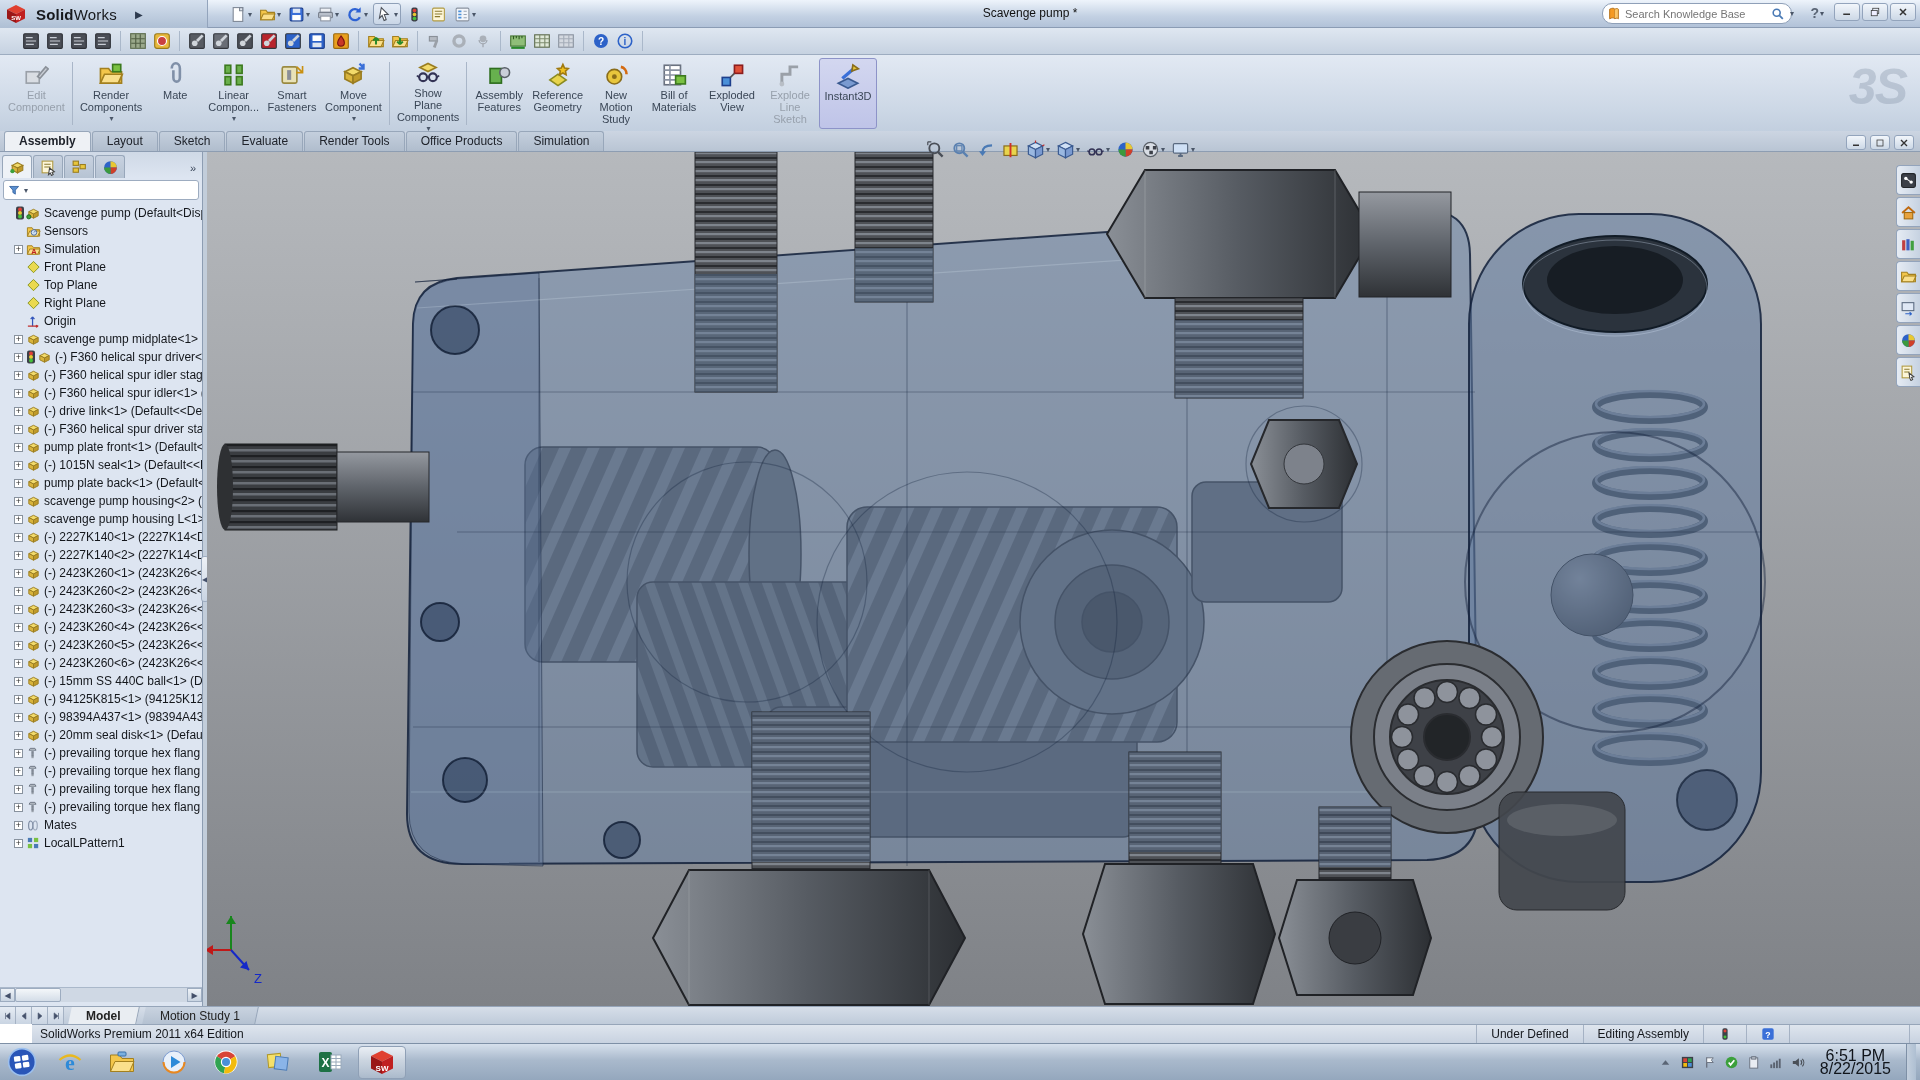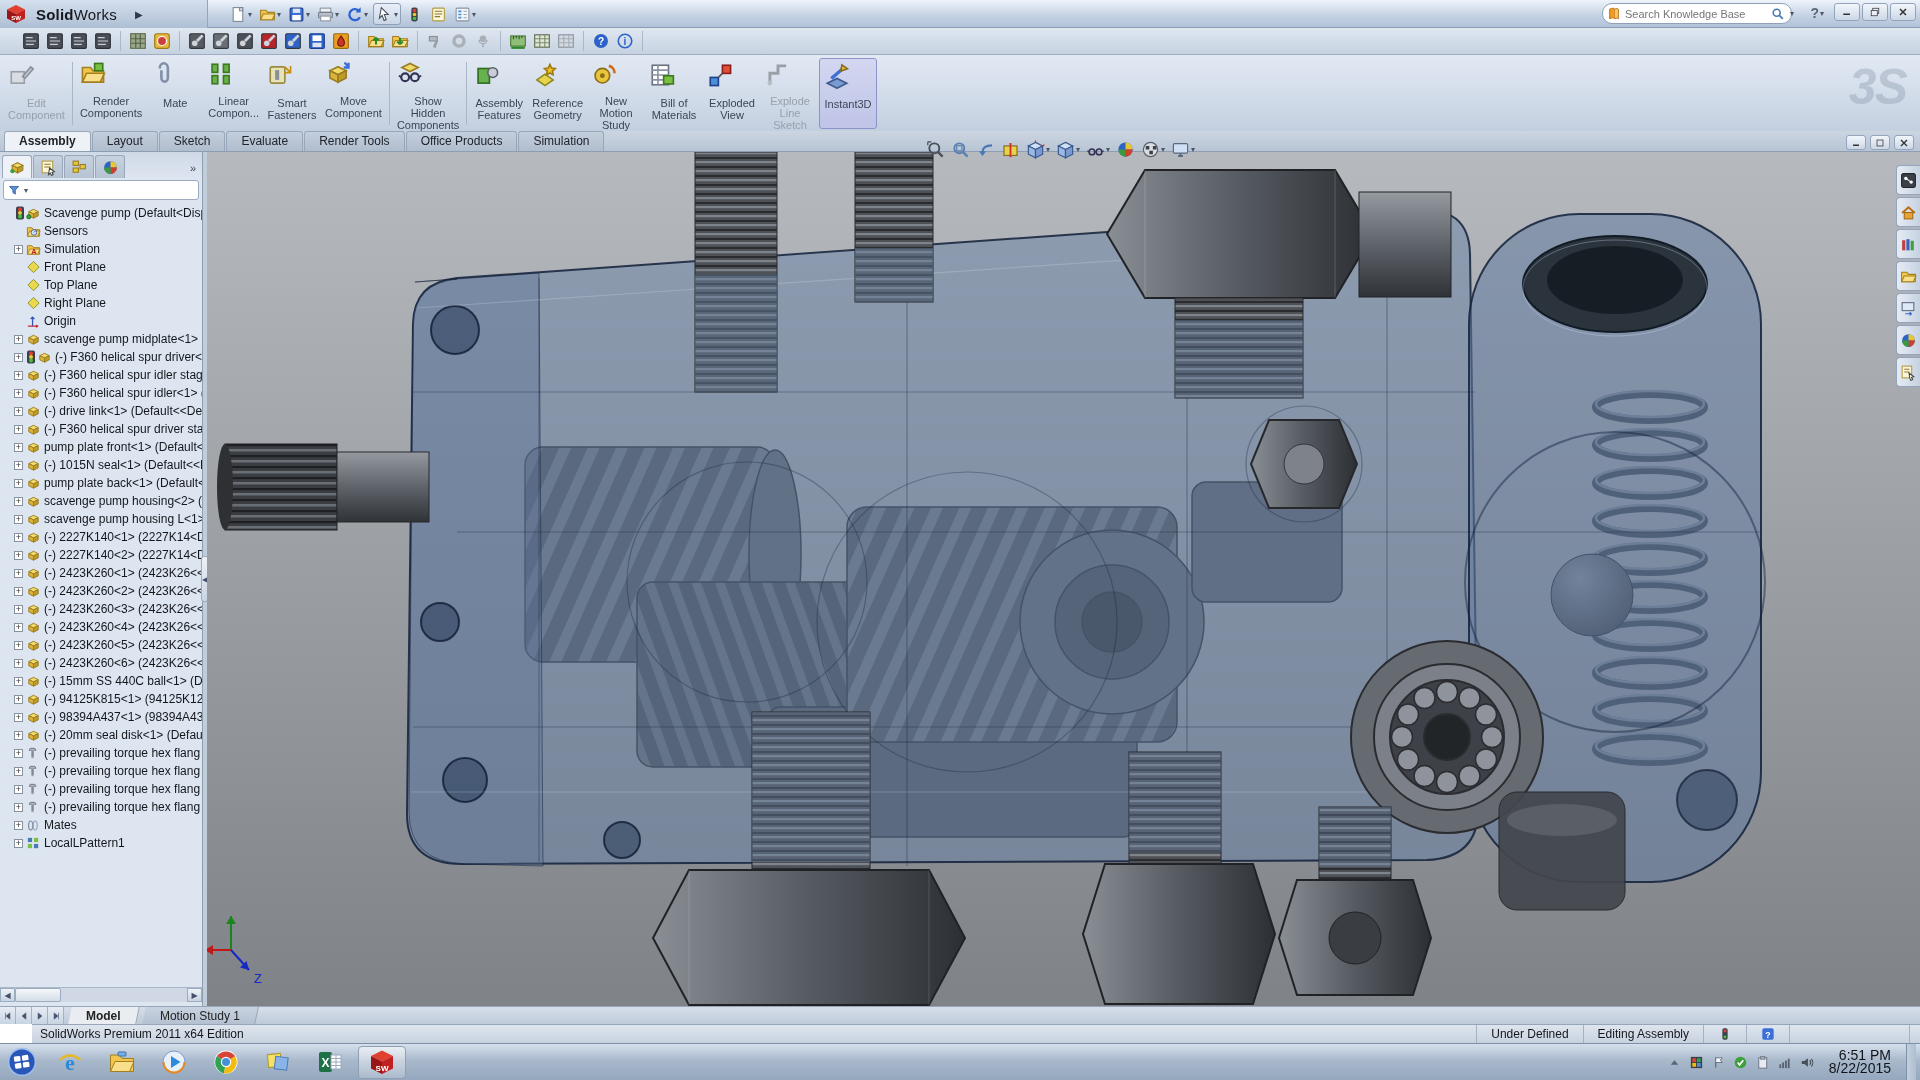--- a/index.html
+++ b/index.html
@@ -37,22 +37,22 @@
   
   #toolbar2 { position:absolute; left:0; top:28px; width:1920px; height:27px;
     background:linear-gradient(#dfe7f1,#c6d2e1); border-bottom:1px solid #9dacc0;
     display:flex; align-items:center; padding-left:14px; }
   .t2group { display:flex; align-items:center; gap:6px; padding:0 8px; border-right:1px solid #aab8ca; height:20px; }
   .t2 { width:18px; height:18px; } .t2 svg { width:18px; height:18px; }
 
   
   #ribbon { position:absolute; left:0; top:55px; width:1920px; height:76px;
     background:linear-gradient(#e2e9f3,#cdd8e6 70%,#c2cfdf); display:flex; align-items:stretch; padding:3px 2px 2px 4px; }
-  .rbtn { display:flex; flex-direction:column; justify-content:flex-start;
-    min-width:58px; max-width:86px; padding:3px 4px 0 4px; border-radius:3px; text-align:center;gap:8px; }
+  .rbtn { display:flex; flex-direction:column; align-items:center; justify-content:flex-start;
+    min-width:58px; max-width:86px; padding:3px 4px 0 4px; border-radius:3px; text-align:center; }
   .rbtn .ric { height:28px; display:flex; align-items:center; } .rbtn .ric svg { width:26px; height:26px; }
   .rbtn .rlab { font-size:11px; line-height:12px; color:#3a4656; }
   .rbtn.disabled .rlab { color:#97a0ac; }
   .rbtn.active { background:linear-gradient(#d3d7f0,#bfc4e8); border:1px solid #8d93c8; }
   .rbtn .caret { margin-top:1px; }
   .rsep { width:1px; background:#a9b6c8; margin:4px 3px; }
   #watermark { position:absolute; right:14px; top:58px; font-size:50px; font-style:italic; font-weight:bold;
     color:rgba(125,140,162,.33); letter-spacing:-2px; }
 
   
@@ -132,21 +132,21 @@
   
   #taskbar { position:absolute; left:0; top:1043px; width:1920px; height:37px;
     background:linear-gradient(#d6e0ec,#a9b9cc 45%,#94a7bd); border-top:1px solid #7e90a6; display:flex; align-items:center; }
   #startbtn { width:44px; height:37px; display:flex; align-items:center; justify-content:center; }
   #startbtn svg { width:30px; height:30px; }
   .tbico { width:48px; height:33px; margin:0 2px; border-radius:4px; display:flex; align-items:center; justify-content:center; }
   .tbico svg { width:28px; height:28px; }
   .tbico.active { background:linear-gradient(rgba(255,255,255,.55),rgba(255,255,255,.2)); border:1px solid #8fa0b6; }
   #tray { margin-left:auto; display:flex; align-items:center; gap:7px; padding-right:4px; height:100%; }
   .trico svg { width:15px; height:15px; }
-  #clock { text-align:right; font-size:14px; color:#10141a; line-height:13px; padding:0 8px; }
+  #clock { text-align:center; font-size:16px; color:#10141a; line-height:13px; padding:0 8px; }
   #showdesk { width:10px; height:37px; border-left:1px solid #7e90a6; background:linear-gradient(90deg,#c3cfdd,#aebfd2); }
 </style>
 </head>
 <body>
 
 <div id="titlebar">
   <div id="logoblock">
     <svg id="swcube" viewBox="0 0 20 20">
       <polygon points="10,1 19,5.5 10,10 1,5.5" fill="#e04030"></polygon>
       <polygon points="1,5.5 10,10 10,19 1,14.5" fill="#9a1616"></polygon>
@@ -234,20 +234,21 @@
         <span>
           <svg viewBox="0 0 16 16">
             <rect x="2" y="2" width="12" height="12" rx="1" fill="#f2f5fa" stroke="#8b93a0"></rect>
             <path d="M4 5 h3 M4 8 h3 M4 11 h3" stroke="#4a90d9" stroke-width="1.6"></path>
             <path d="M9 5 h3 M9 8 h3 M9 11 h3" stroke="#9aa4b2"></path>
           </svg>
         </span>
         <span class="caret">▾</span>
       </div>
     </div>
+  <div id="doctitle">Scavenge pump *</div>
   <div id="searchwrap">
     <svg viewBox="0 0 16 16">
         <path d="M3 2.5 c3-1.5 5-1.5 6 0 v11 c-1-1.5-3-1.5-6 0 z" fill="#f59a23" stroke="#b06a10"></path>
         <path d="M9 2.5 c1.5-1 3-1 4 0 v11 c-1-1-2.5-1-4 0" fill="#fbc66a" stroke="#b06a10"></path>
       </svg>
     <input placeholder="Search Knowledge Base" style="">
     <svg viewBox="0 0 16 16">
         <circle cx="6.5" cy="6.5" r="4" fill="none" stroke="#4a7ab5" stroke-width="1.8"></circle>
         <path d="M9.5 9.5 L13.5 13.5" stroke="#4a7ab5" stroke-width="2"></path>
       </svg>
@@ -528,21 +529,21 @@
       <div class="ric">
         <svg viewBox="0 0 16 16">
           <polygon points="3,4 8,1.5 13,4 8,6.5" fill="#f2da6a" stroke="#9a7d20"></polygon>
           <circle cx="5" cy="10" r="2.4" fill="none" stroke="#335" stroke-width="1.3"></circle>
           <circle cx="11" cy="10" r="2.4" fill="none" stroke="#335" stroke-width="1.3"></circle>
           <path d="M7.4 10 h1.2 M2.6 10 l-1.5-1 M13.4 10 l1.5-1" stroke="#335"></path>
         </svg>
       </div>
       <div class="rlab">
         <div>Show</div>
-        <div>Hidden</div>
+        <div>Plane</div>
         <div>Components</div>
       </div>
       <span class="caret">▾</span>
     </div>
     <div class="rsep"></div>
     <div class="rbtn">
       <div class="ric">
         <svg viewBox="0 0 16 16">
           <rect x="2.5" y="4" width="7" height="9" fill="#67b14e" stroke="#2e6e1e"></rect>
           <circle cx="11.5" cy="6.5" r="3" fill="#c9ced8" stroke="#5a6068"></circle>

